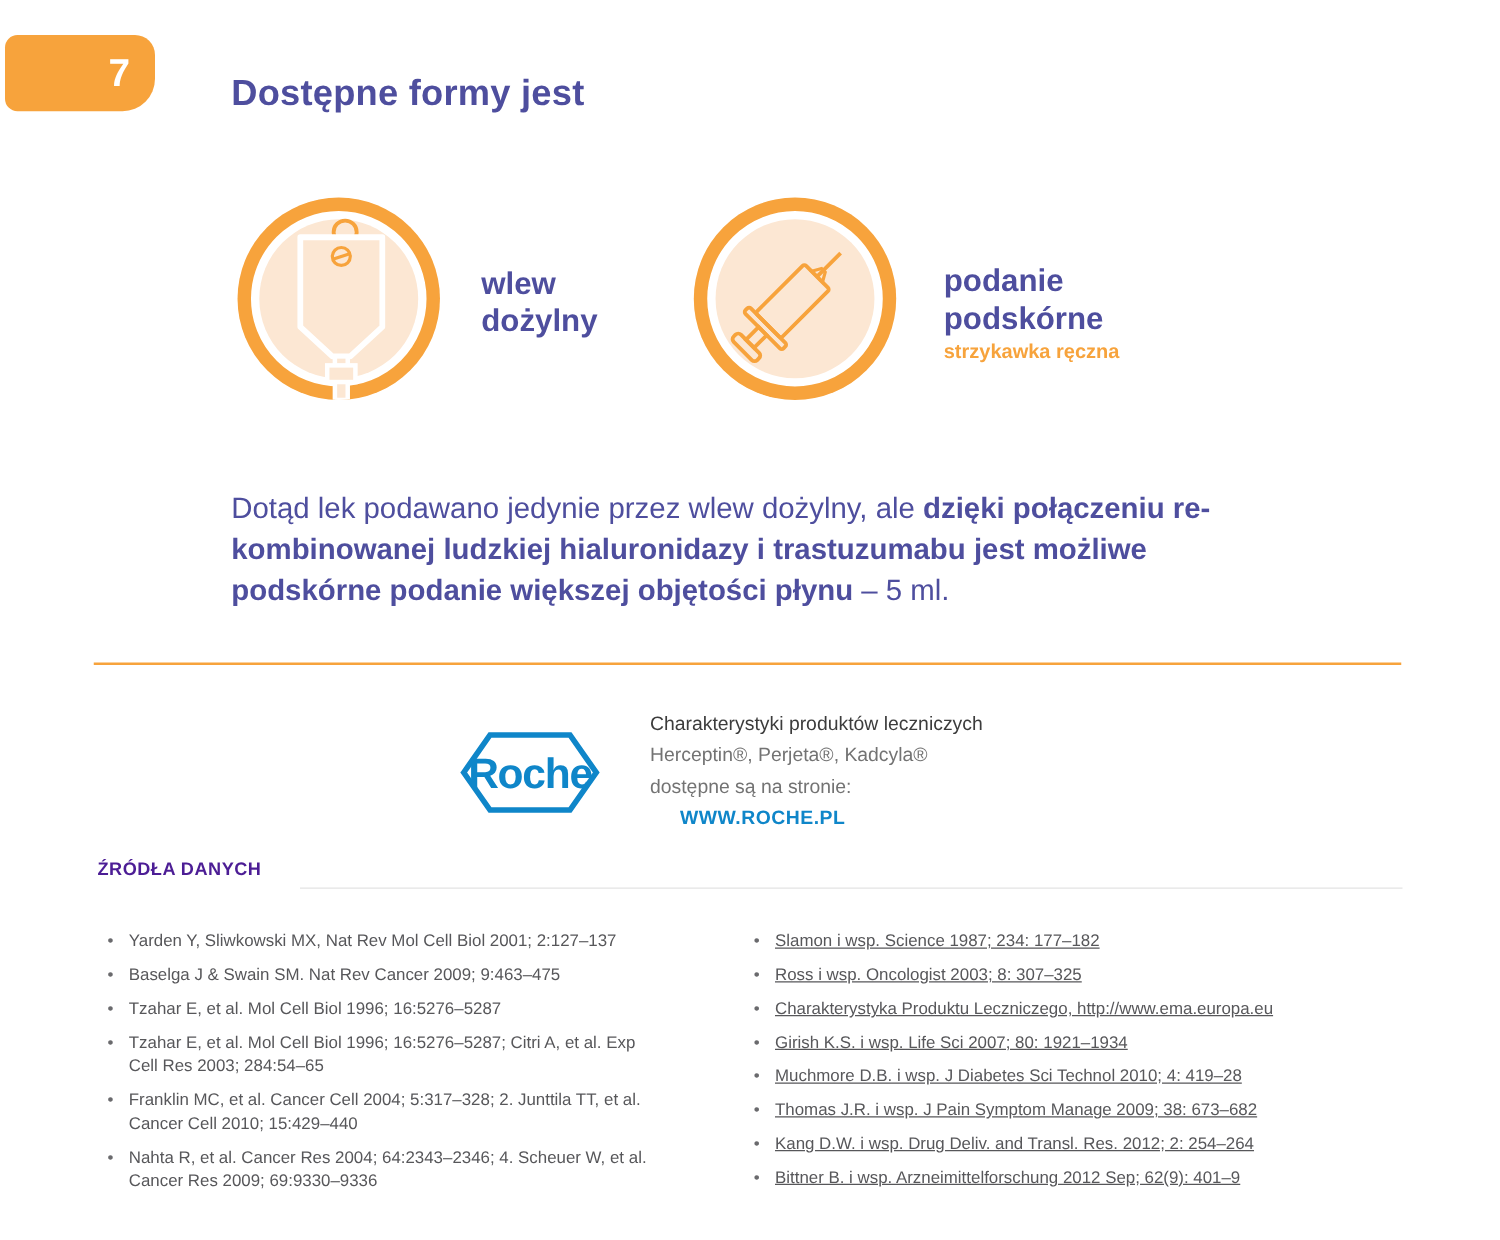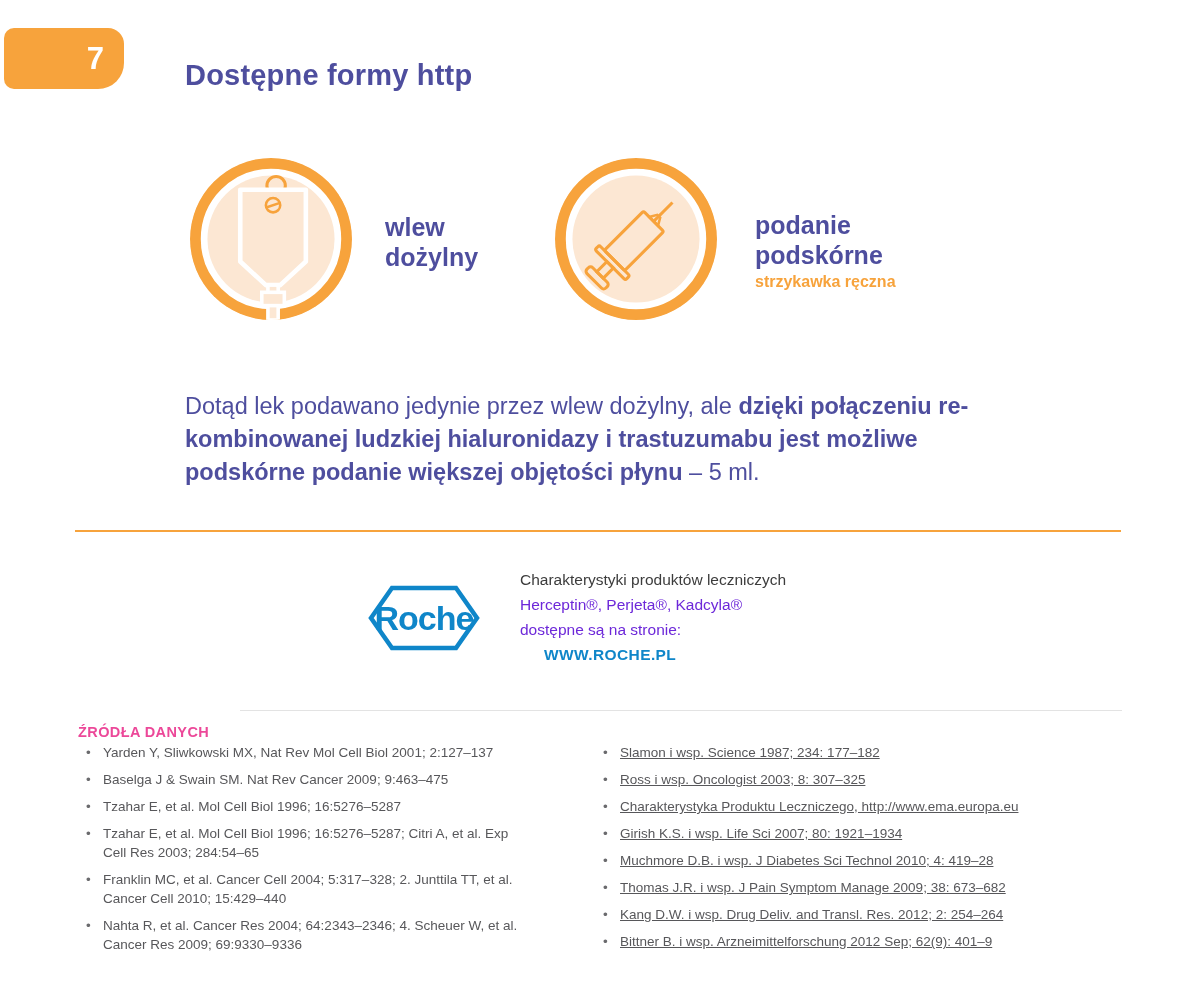--- a/index.html
+++ b/index.html
@@ -45,30 +45,30 @@
   
   .orange-divider {
     position: absolute; left: 75px; top: 530px; width: 1046px; height: 2px;
     background: var(--accent-orange, #F7A33C);
   }
   
   .roche-logo { position: absolute; left: 368px; top: 581px; }
   .roche-info { position: absolute; left: 520px; top: 571px; font-size: 15.5px; }
   .roche-info p { margin: 0 0 7px 0; line-height: 18px; }
   .roche-info .info-title { color: #3C3C3C; font-weight: normal; }
-  .roche-info .info-gray { color: #6d28d9; }
+  .roche-info .info-gray { color: #737373; }
   .roche-info .info-url {
     color: var(--roche-blue, #0F86C9); font-weight: bold; letter-spacing: 0.4px;
     cursor: pointer;
     margin-left: 24px;
   }
   
   .sources-heading {
-    position: absolute; left: 78px; top: 724px;
-    color: #ec4899; font-size: 14.5px; font-weight: bold; letter-spacing: 0.4px;
+    position: absolute; left: 78px; top: 688px;
+    color: #4c1d95; font-size: 14.5px; font-weight: bold; letter-spacing: 0.4px;
   }
   .sources-rule {
     position: absolute; left: 240px; top: 710px; width: 882px; height: 1px;
     background: #E3E3E3;
   }
   .source-list {
     position: absolute; top: 743px; margin: 0; padding: 0; list-style: none;
     color: #57575A; font-size: 13.5px; line-height: 19px;
   }
   .source-list.left-col  { left: 84px;  width: 444px; }
@@ -91,21 +91,21 @@
   }
 </style>
 </head>
 <body>
 
 <div class="page">
 
   <div class="num-badge">
     <span>7</span>
   </div>
-  <h1 class="page-title">Dostępne formy http</h1>
+  <h1 class="page-title">Dostępne formy jest</h1>
 
   <div class="form-circle circle-1">
     <svg width="164" height="164" viewBox="0 0 160 160">
       <defs>
           <clipPath id="clipA">
             <circle cx="80" cy="80" r="79"></circle>
           </clipPath>
         </defs>
       <g clip-path="url(#clipA)">
         <circle cx="80" cy="80" r="74" class="stroke-accent" stroke-width="11"></circle>

